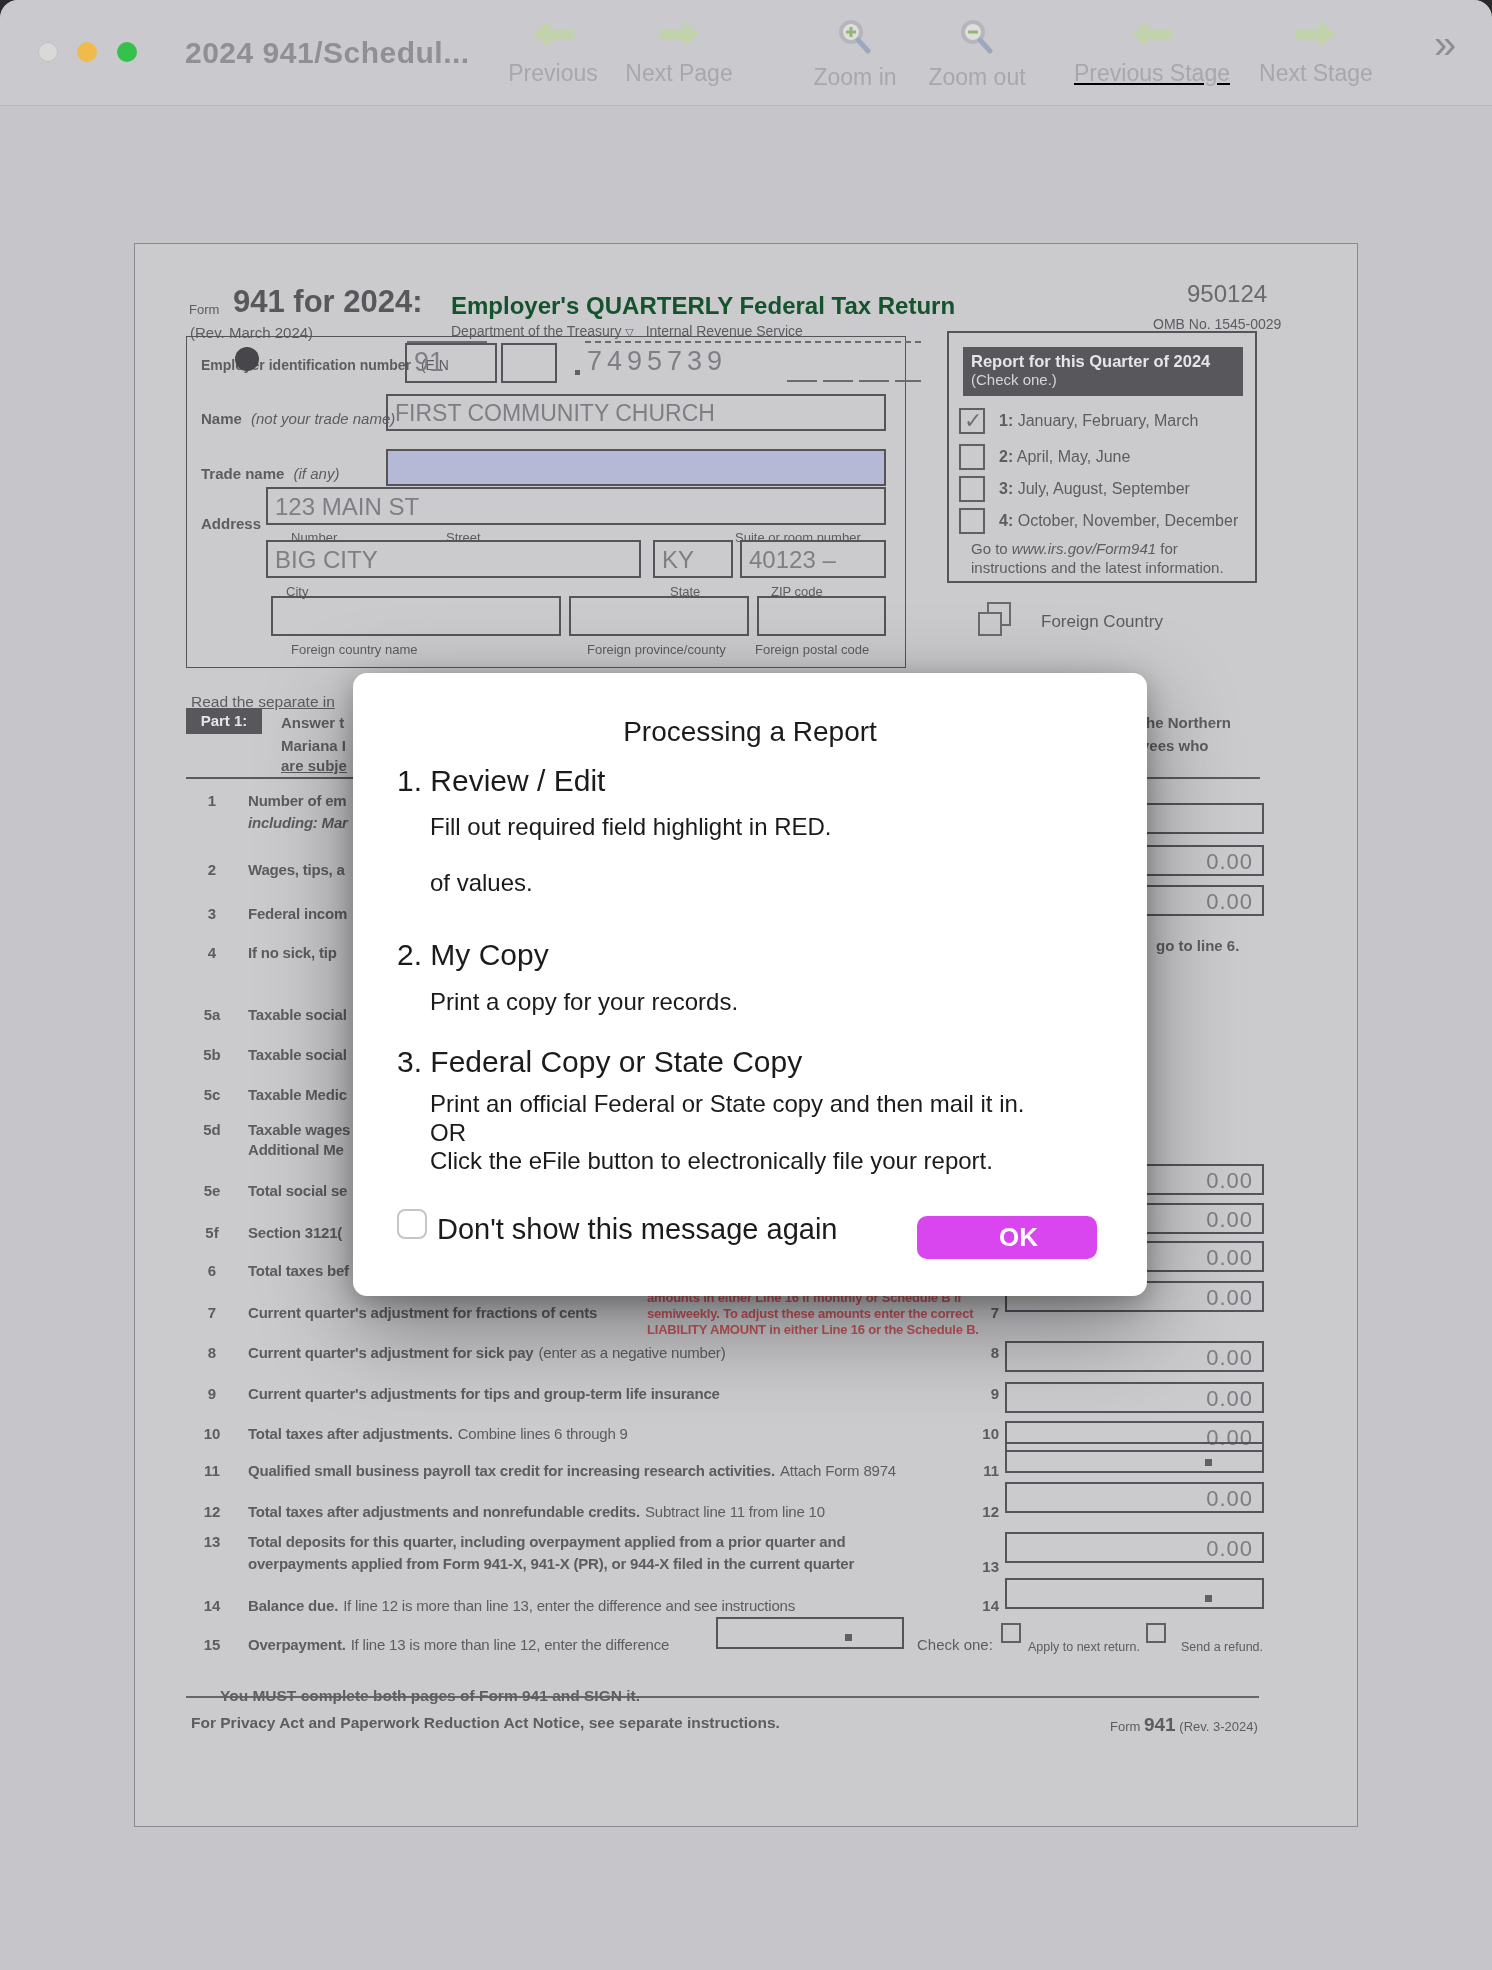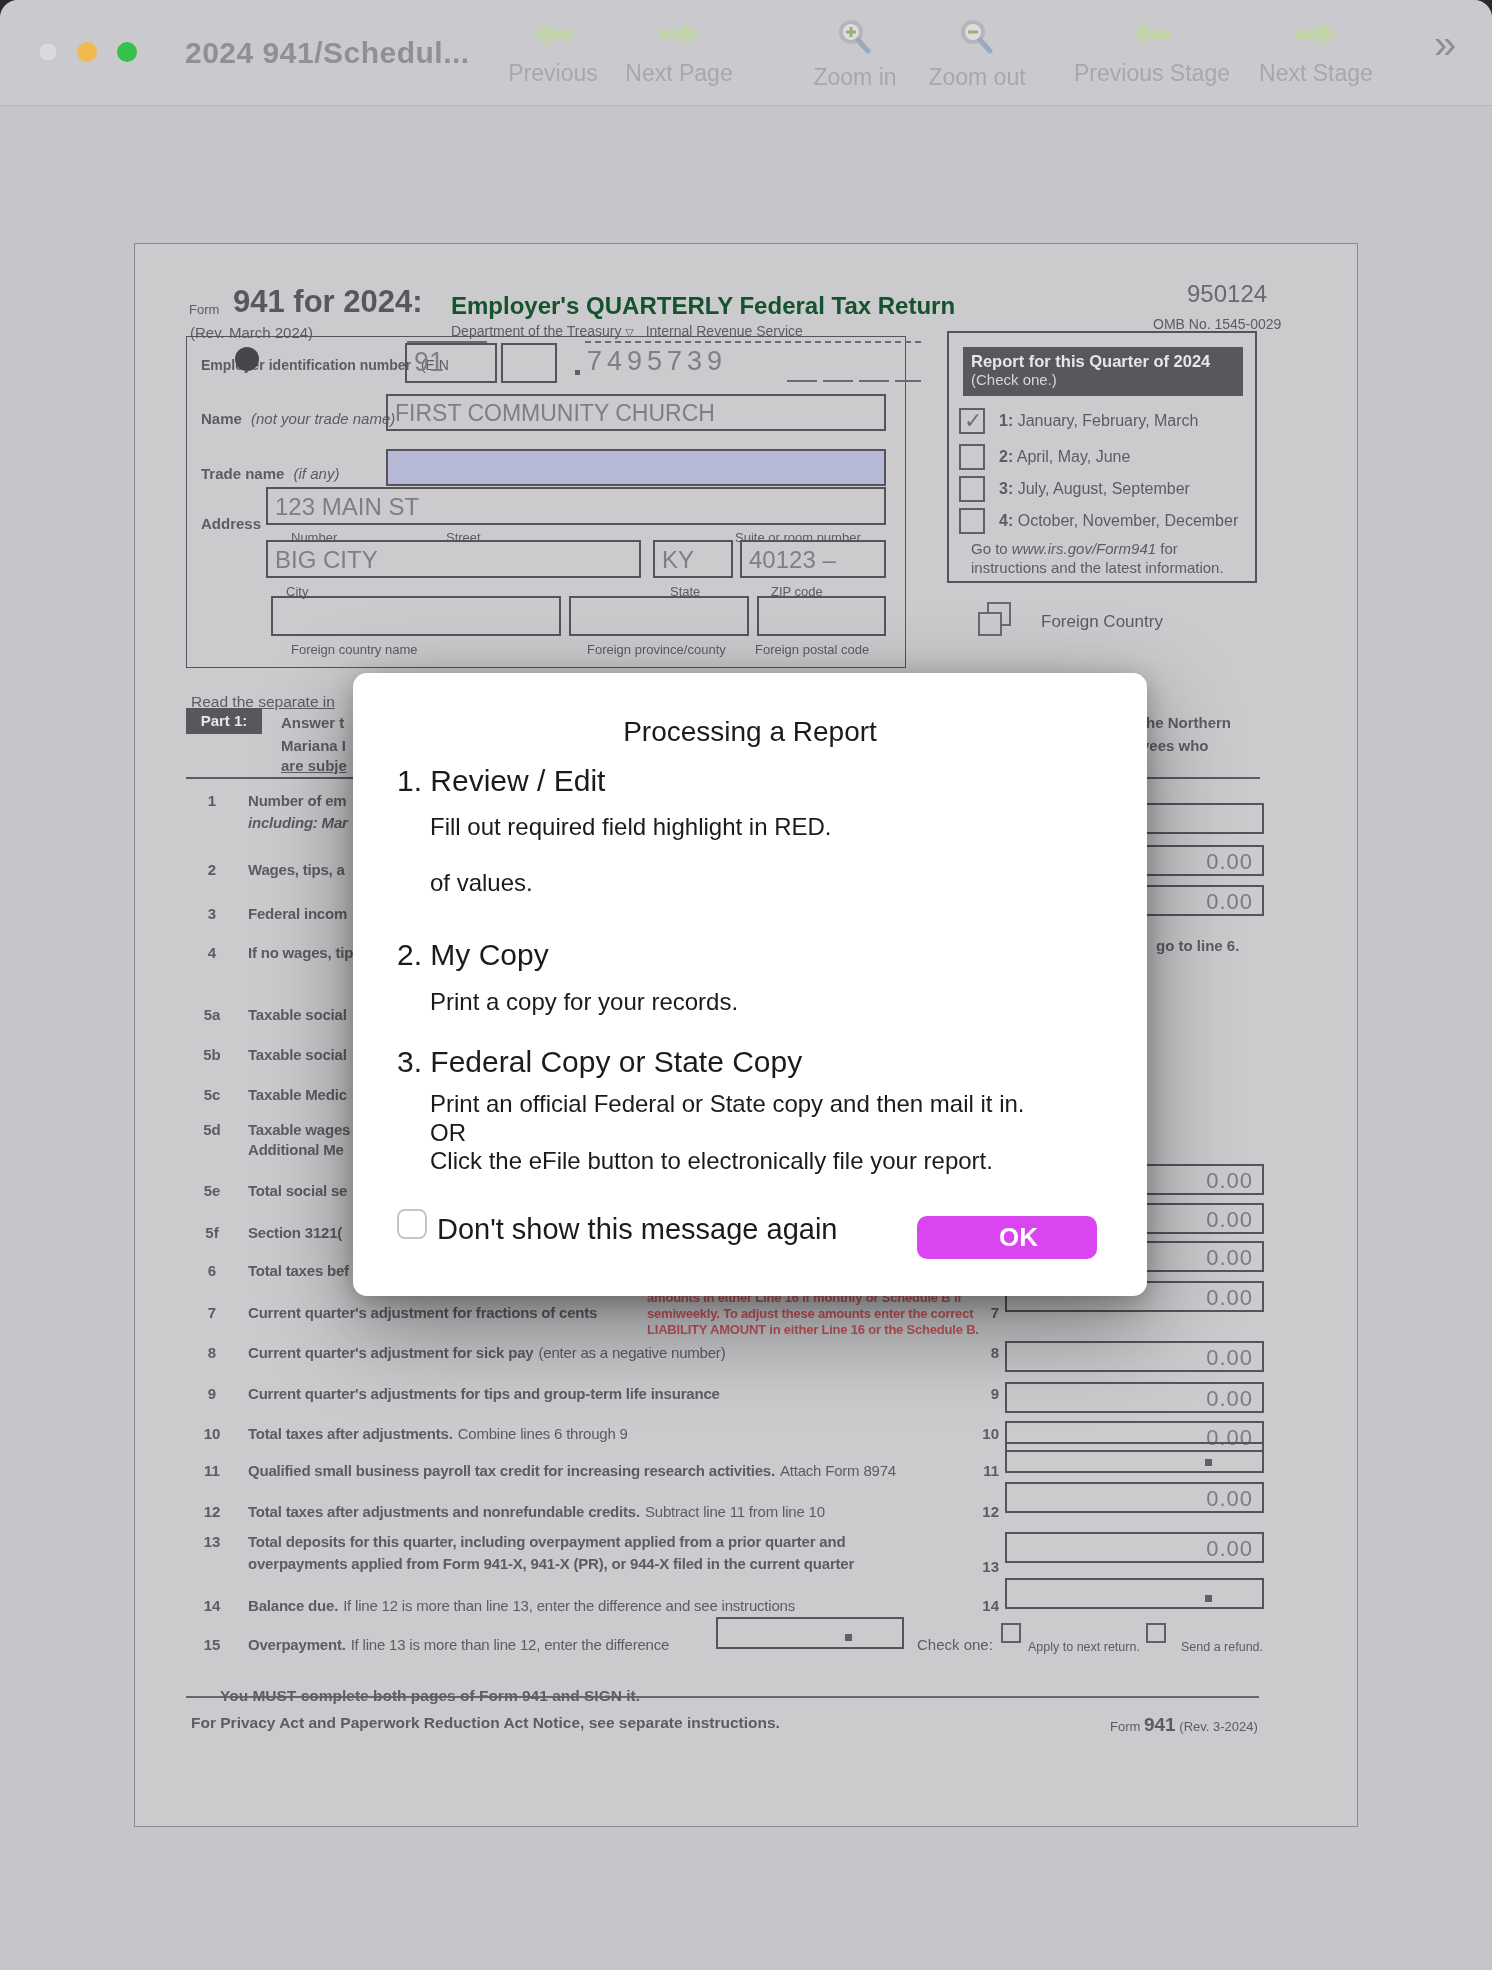--- a/index.html
+++ b/index.html
@@ -78,21 +78,21 @@
     </div>
     <div class="tbi" style="left:855px;">
       <span><svg width="40" height="36">
             <circle cx="16" cy="14" r="10" fill="#dededf" stroke="#b6b6ba" stroke-width="4"></circle>
             <line x1="11" y1="14" x2="21" y2="14" stroke="#93b473" stroke-width="3"></line>
             <line x1="16" y1="9" x2="16" y2="19" stroke="#93b473" stroke-width="3"></line>
             <line x1="23" y1="22" x2="33" y2="33" stroke="#9aa9bd" stroke-width="5" stroke-linecap="round"></line>
           </svg></span>
       <div class="lbl">Zoom in</div>
     </div>
-    <div class="tbi" style="left:1152px;">
+    <div class="tbi" style="left:1152px;text-decoration:underline;">
       <span><svg width="46" height="32">
             <polygon points="19,3 19,11 43,11 43,21 19,21 19,29 3,16" fill="#c2d2ab"></polygon>
           </svg></span>
       <div class="lbl">Previous Stage</div>
     </div>
     <div class="tbi" style="left:1316px;">
       <span><svg width="46" height="32">
             <polygon points="27,3 27,11 3,11 3,21 27,21 27,29 43,16" fill="#c2d2ab"></polygon>
           </svg></span>
       <div class="lbl">Next Stage</div>
@@ -229,21 +229,21 @@
         <span class="v">0.00</span>
       </div>
 
     <div class="numl" style="top:661px;">3</div>
     <div class="row b" style="top:661px;">Federal incom</div>
     <div class="amt" style="top:641px;">
         <span class="v">0.00</span>
       </div>
 
     <div class="numl" style="top:700px;">4</div>
-    <div class="row b" style="top:700px;">If no wages, tip</div>
+    <div class="row b" style="top:700px;">If no sick, tip</div>
     <div class="t b" style="left:1021px;top:693px;font-size:15px;">go to line 6.</div>
 
     <div class="numl" style="top:762px;">5a</div>
     <div class="row b" style="top:762px;">Taxable social</div>
     <div class="numl" style="top:802px;">5b</div>
     <div class="row b" style="top:802px;">Taxable social</div>
     <div class="numl" style="top:842px;">5c</div>
     <div class="row b" style="top:842px;">Taxable Medic</div>
     <div class="numl" style="top:877px;">5d</div>
     <div class="row b" style="top:877px;">Taxable wages</div>

